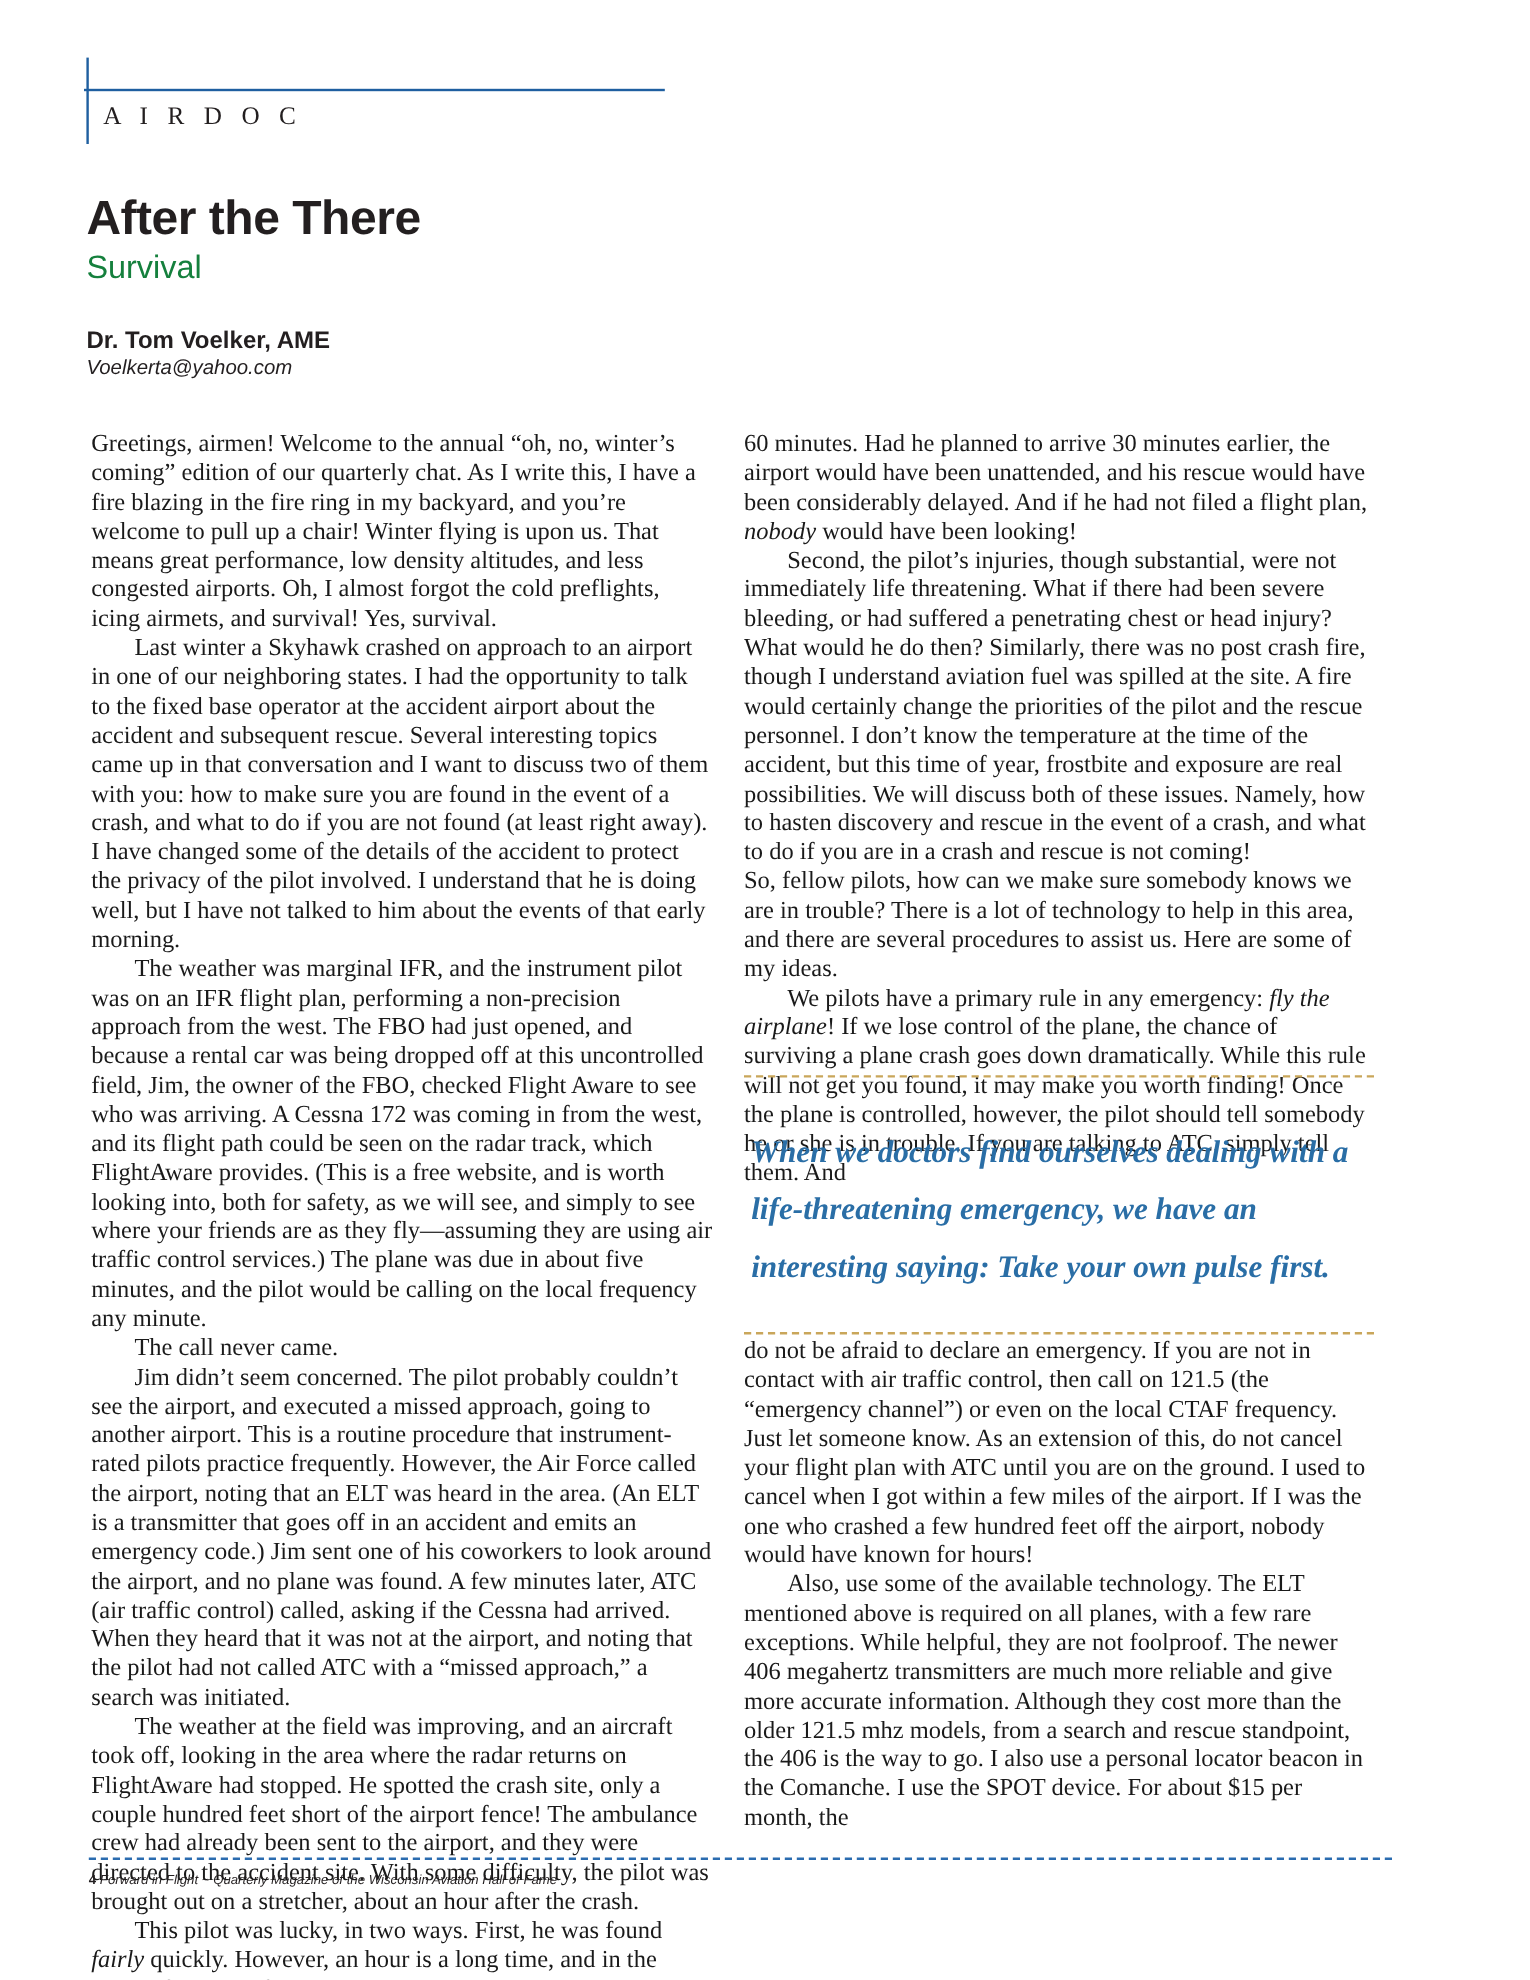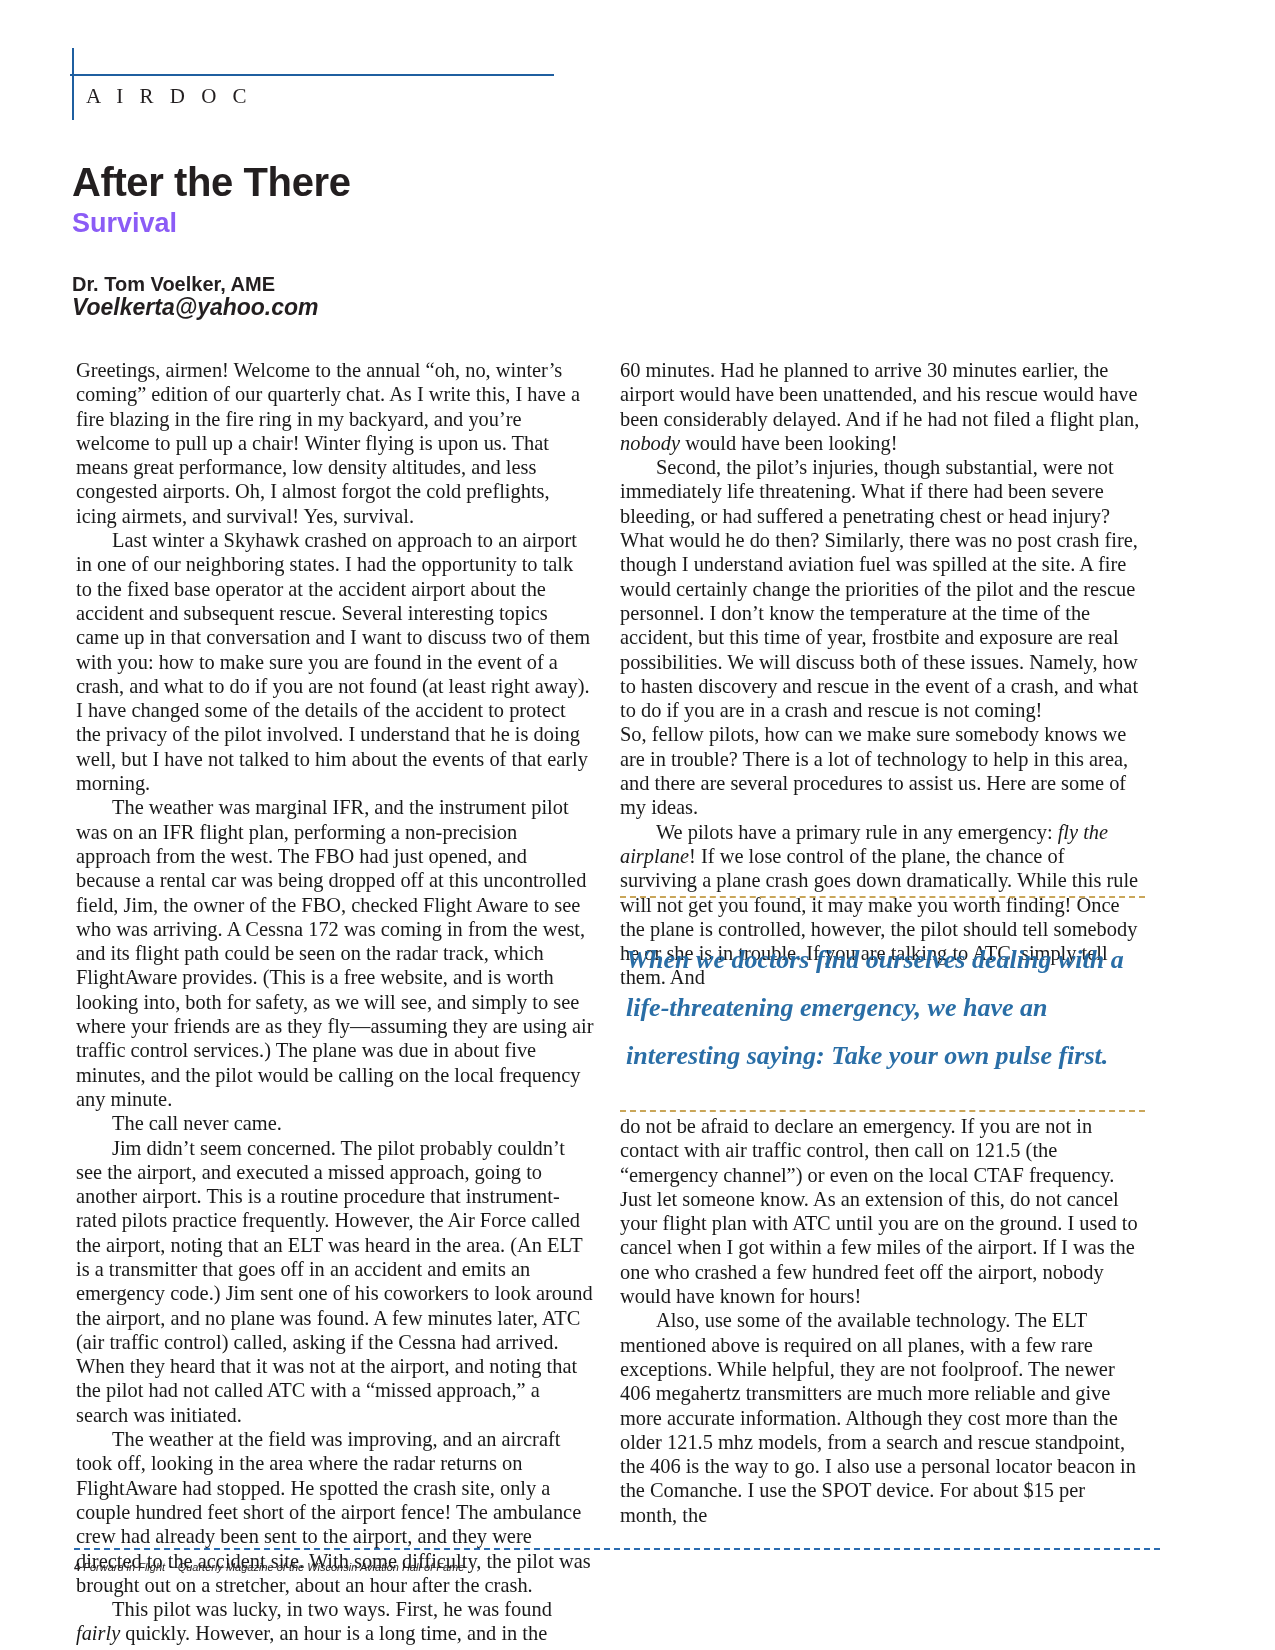--- a/index.html
+++ b/index.html
@@ -69,39 +69,39 @@
     font-family: "Liberation Sans", "DejaVu Sans", sans-serif;
     font-weight: bold;
     font-size: 40px;
     line-height: 44px;
     color: #231f20;
     margin: 0;
     letter-spacing: -0.4px;
   }
   .article-subtitle {
     font-family: "Liberation Sans", "DejaVu Sans", sans-serif;
-    font-weight: bold;
+    font-weight: normal;
     font-size: 27px;
     line-height: 32px;
-    color: #8b5cf6;
+    color: #15803d;
     margin: 3px 0 17px 0;
   }
   .byline {
     margin-top: 34px;
     font-family: "Liberation Sans", "DejaVu Sans", sans-serif;
     font-weight: bold;
     font-size: 20px;
     line-height: 22px;
     color: #231f20;
   }
   .byline-email {
     font-family: "Liberation Sans", "DejaVu Sans", sans-serif;
-    font-weight: bold;
+    font-weight: normal;
     font-style: italic;
-    font-size: 23px;
+    font-size: 17px;
     line-height: 22px;
     color: #231f20;
     margin-top: 1px;
   }
 
   
   .col {
     position: absolute;
     width: 515px;
     font-size: 20.4px;

